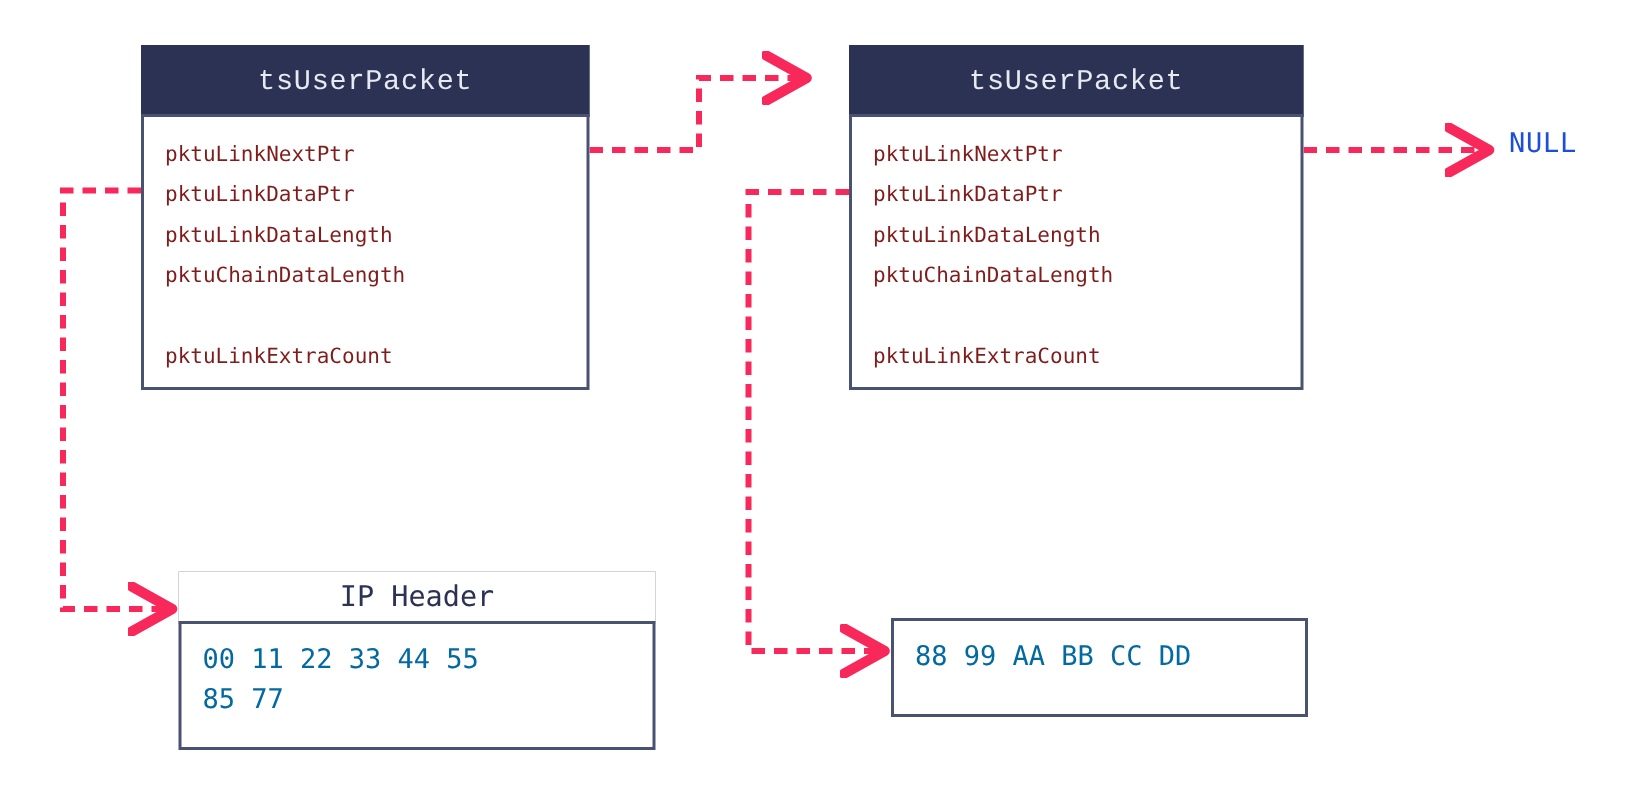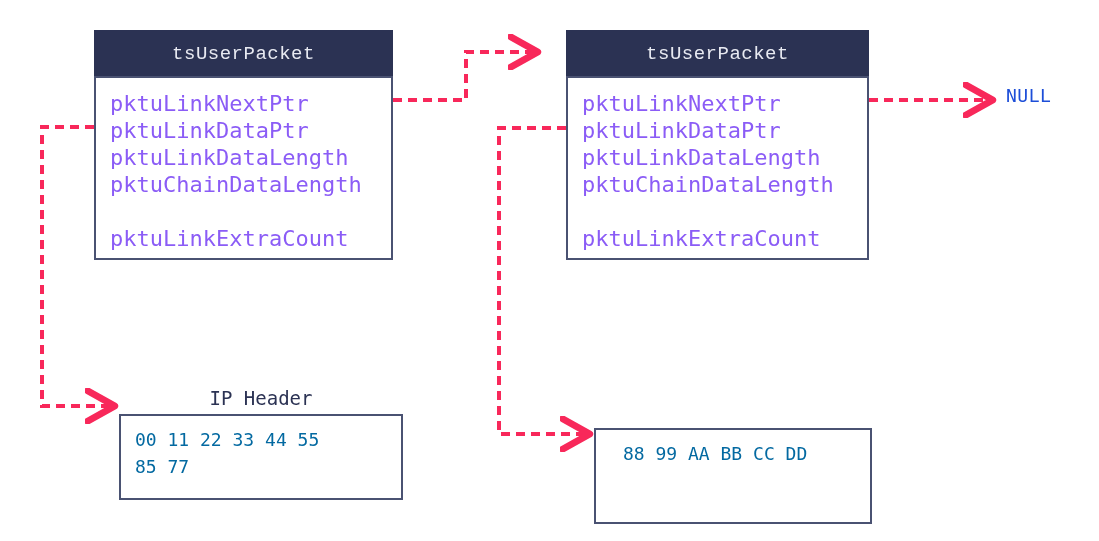--- a/index.html
+++ b/index.html
@@ -43,23 +43,23 @@
     text-align: center;
     letter-spacing: 0.5px;
     border-bottom: 2px solid #4a5272;
     margin: -2px -2px 0 -2px;
     font-family: Liberation Mono, monospace;
   }
   .struct-fields {
     padding: 12px 0 10px 14px;
   }
   .field-row {
-    font-size: 22px;
+    font-size: 14px;
     line-height: 27px;
-    color: #8b5cf6;
+    color: #7f1d1d;
     white-space: pre;
     height: 27px;
   }
   .field-row.spacer {
     height: 27px;
   }
 
   
   .data-box {
     position: absolute;
@@ -143,29 +143,29 @@
     <div class="struct-fields">
       <div class="field-row">pktuLinkNextPtr</div>
       <div class="field-row">pktuLinkDataPtr</div>
       <div class="field-row">pktuLinkDataLength</div>
       <div class="field-row">pktuChainDataLength</div>
       <div class="field-row spacer"></div>
       <div class="field-row">pktuLinkExtraCount</div>
     </div>
   </div>
 
-  <div class="data-box" style="left:119px; top:381px; width:284px; height:119px;">
+  <div class="data-box" style="left:119px; top:381px; width:318px; height:119px;">
     <div class="data-title">IP Header</div>
     <div class="data-body">
       <div class="data-line">00 11 22 33 44 55</div>
       <div class="data-line">85 77</div>
     </div>
   </div>
 
-  <div class="data-box" style="left:594px; top:428px; width:278px; height:96px;padding-left:13px;">
+  <div class="data-box" style="left:594px; top:412px; width:278px; height:66px;">
     <div class="data-body">
       <div class="data-line">88 99 AA BB CC DD</div>
     </div>
   </div>
 
   <div class="null-label" style="left:1006px; top:85px;">NULL</div>
 
 </div>
 
 </body></html>

